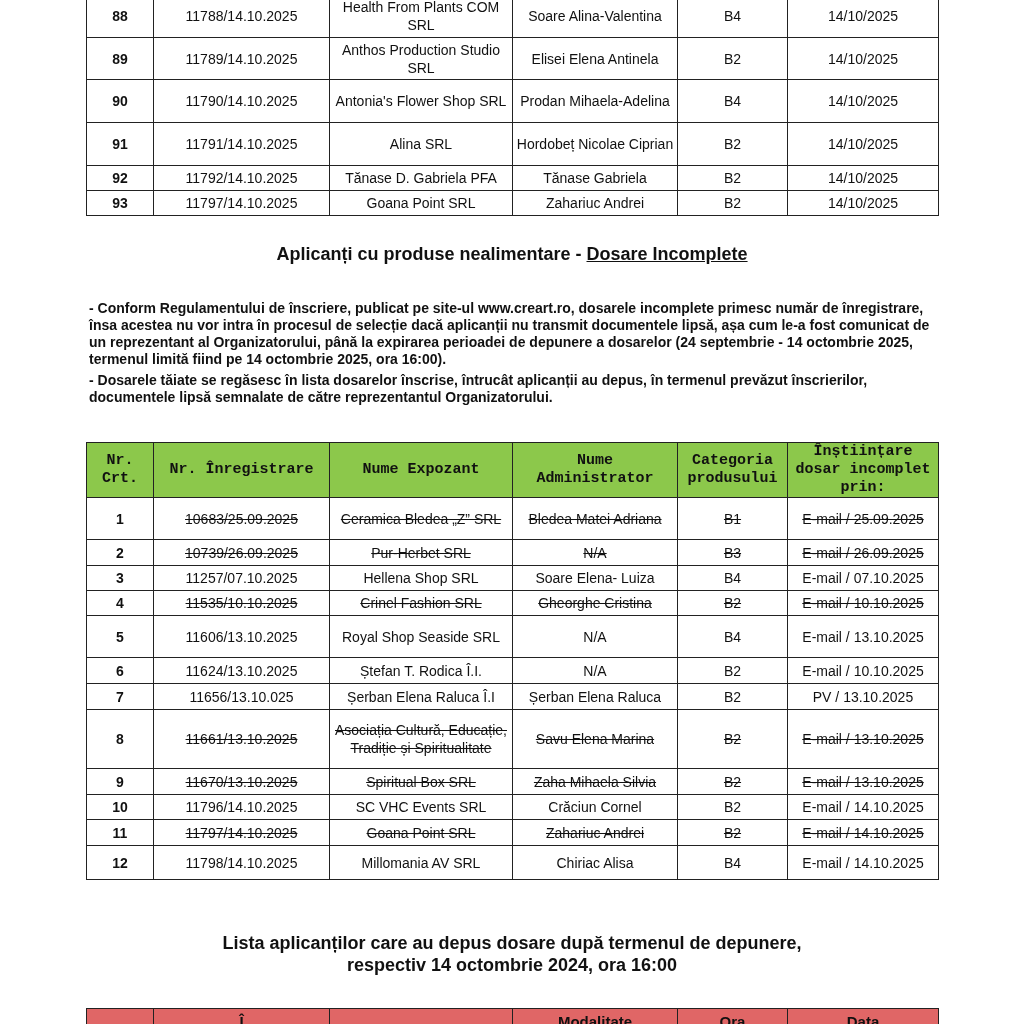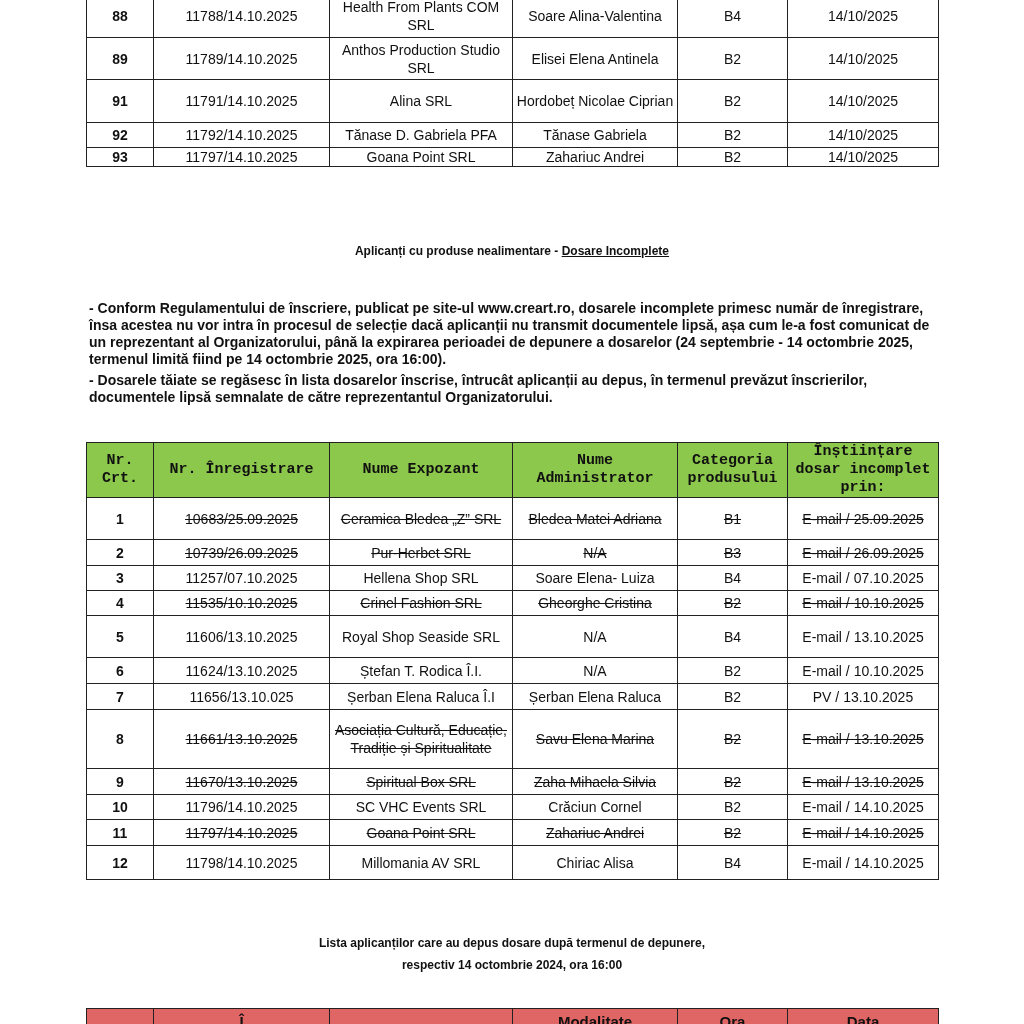--- a/index.html
+++ b/index.html
@@ -10,21 +10,21 @@
            font-size: 14px; line-height: 18px; padding: 0 2px; overflow: hidden; }
   col.c1 { width: 67px; } col.c2 { width: 176px; } col.c3 { width: 183px; }
   col.c4 { width: 165px; } col.c5 { width: 110px; } col.c6 { width: 151px; }
   .nr { font-weight: bold; }
   .strike { text-decoration: line-through; }
   #top-table { top: -6px; }
   #green-table { top: 442px; }
   #green-table th { background: #8cc84b; font-weight: bold; font-size: 15px; line-height: 18px; }
   #red-table { top: 1008px; }
   #red-table th { background: #e06666; font-weight: bold; font-size: 15px; height: 40px; vertical-align: top; padding-top: 4px; }
-  .heading { position: absolute; left: 0; width: 1024px; text-align: center; font-weight: bold; font-size: 12px; }
+  .heading { position: absolute; left: 0; width: 1024px; text-align: center; font-weight: bold; font-size: 18px; }
   .heading u { text-decoration: underline; }
   .notes { position: absolute; left: 89px; width: 860px; font-size: 14px; line-height: 17px; }
   .notes p { margin: 0 0 4px 0; }
 </style>
 </head>
 <body>
 
 <table id="top-table">
   <colgroup>
       <col class="c1">
@@ -45,36 +45,44 @@
       </tr>
       <tr style="height: 42px;">
         <td class="nr">89</td>
         <td>11789/14.10.2025</td>
         <td>Anthos Production Studio SRL</td>
         <td>Elisei Elena Antinela</td>
         <td>B2</td>
         <td>14/10/2025</td>
       </tr>
       <tr style="height: 43px;">
+        <td class="nr">90</td>
+        <td>11790/14.10.2025</td>
+        <td>Antonia's Flower Shop SRL</td>
+        <td>Prodan Mihaela-Adelina</td>
+        <td>B4</td>
+        <td>14/10/2025</td>
+      </tr>
+      <tr style="height: 43px;">
         <td class="nr">91</td>
         <td>11791/14.10.2025</td>
         <td>Alina SRL</td>
         <td>Hordobeț Nicolae Ciprian</td>
         <td>B2</td>
         <td>14/10/2025</td>
       </tr>
       <tr style="height: 25px;">
         <td class="nr">92</td>
         <td>11792/14.10.2025</td>
         <td>Tănase D. Gabriela PFA</td>
         <td>Tănase Gabriela</td>
         <td>B2</td>
         <td>14/10/2025</td>
       </tr>
-      <tr style="height: 19px;">
+      <tr style="height: 25px;">
         <td class="nr">93</td>
         <td>11797/14.10.2025</td>
         <td>Goana Point SRL</td>
         <td>Zahariuc Andrei</td>
         <td>B2</td>
         <td>14/10/2025</td>
       </tr>
     </tbody>
 </table>
 

